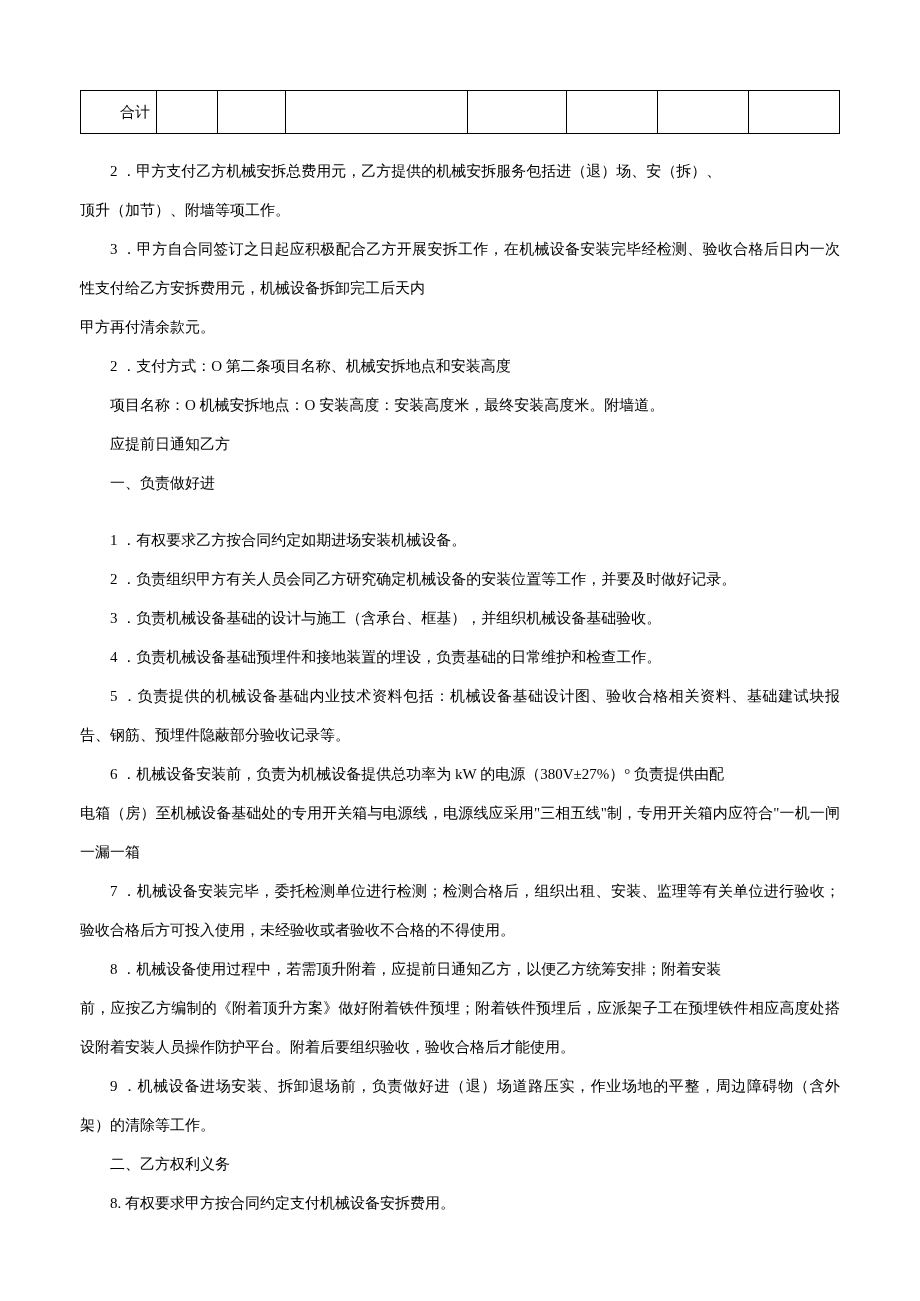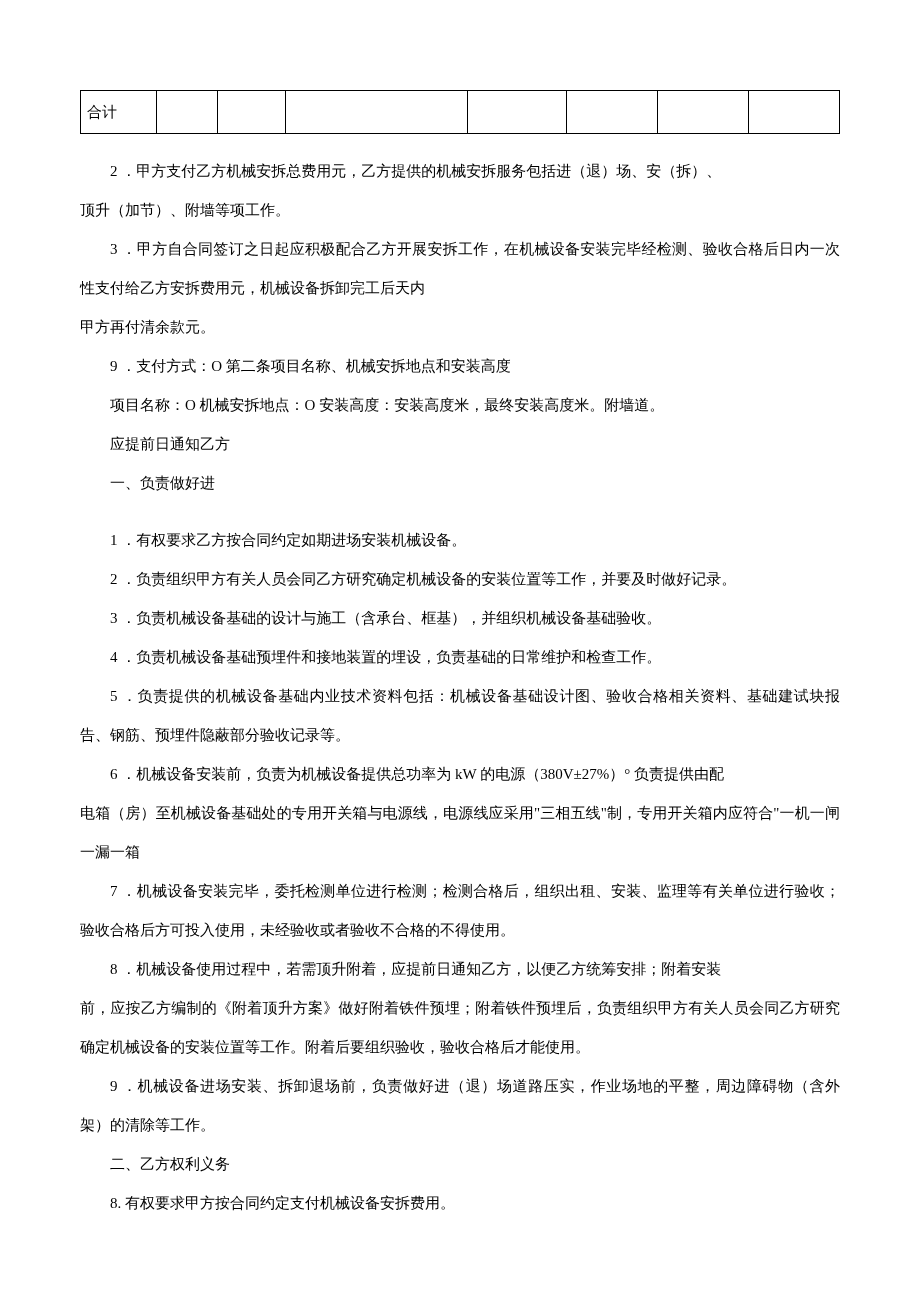--- a/index.html
+++ b/index.html
@@ -17,21 +17,21 @@
       border-collapse: collapse;
       width: 100%;
       margin-bottom: 18px;
     }
     td {
       border: 1px solid #000;
       height: 42px;
       padding: 0 6px;
       font-size: 15px;
     }
-    td:nth-child(1) { width: 10%; text-align: left; }
+    td:nth-child(1) { width: 10%; text-align: right; }
     td:nth-child(2) { width: 8%; }
     td:nth-child(3) { width: 9%; }
     td:nth-child(4) { width: 24%; }
     td:nth-child(5) { width: 13%; }
     td:nth-child(6) { width: 12%; }
     td:nth-child(7) { width: 12%; }
     td:nth-child(8) { width: 12%; }
     p {
       margin: 0;
       text-align: justify;
@@ -54,29 +54,29 @@
     <td></td>
     <td></td>
   </tr>
 </tbody>
   </table>
 
 <p class="indent">2 ．甲方支付乙方机械安拆总费用元，乙方提供的机械安拆服务包括进（退）场、安（拆）、</p>
 <p class="no-indent">顶升（加节）、附墙等项工作。</p>
 <p class="indent">3 ．甲方自合同签订之日起应积极配合乙方开展安拆工作，在机械设备安装完毕经检测、验收合格后日内一次性支付给乙方安拆费用元，机械设备拆卸完工后天内</p>
 <p class="no-indent">甲方再付清余款元。</p>
-<p class="indent">9 ．支付方式：O 第二条项目名称、机械安拆地点和安装高度</p>
+<p class="indent">2 ．支付方式：O 第二条项目名称、机械安拆地点和安装高度</p>
 <p class="indent">项目名称：O 机械安拆地点：O 安装高度：安装高度米，最终安装高度米。附墙道。</p>
 <p class="indent">应提前日通知乙方</p>
 <p class="indent" style="margin-bottom:18px">一、负责做好进</p>
 <p class="indent">1 ．有权要求乙方按合同约定如期进场安装机械设备。</p>
 <p class="indent">2 ．负责组织甲方有关人员会同乙方研究确定机械设备的安装位置等工作，并要及时做好记录。</p>
 <p class="indent">3 ．负责机械设备基础的设计与施工（含承台、框基），并组织机械设备基础验收。</p>
 <p class="indent">4 ．负责机械设备基础预埋件和接地装置的埋设，负责基础的日常维护和检查工作。</p>
 <p class="indent">5 ．负责提供的机械设备基础内业技术资料包括：机械设备基础设计图、验收合格相关资料、基础建试块报告、钢筋、预埋件隐蔽部分验收记录等。</p>
 <p class="indent">6 ．机械设备安装前，负责为机械设备提供总功率为 kW 的电源（380V±27%）° 负责提供由配</p>
 <p class="no-indent">电箱（房）至机械设备基础处的专用开关箱与电源线，电源线应采用"三相五线"制，专用开关箱内应符合"一机一闸一漏一箱</p>
 <p class="indent">7 ．机械设备安装完毕，委托检测单位进行检测；检测合格后，组织出租、安装、监理等有关单位进行验收；验收合格后方可投入使用，未经验收或者验收不合格的不得使用。</p>
 <p class="indent">8 ．机械设备使用过程中，若需顶升附着，应提前日通知乙方，以便乙方统筹安排；附着安装</p>
-<p class="no-indent">前，应按乙方编制的《附着顶升方案》做好附着铁件预埋；附着铁件预埋后，负责组织甲方有关人员会同乙方研究确定机械设备的安装位置等工作。附着后要组织验收，验收合格后才能使用。</p>
+<p class="no-indent">前，应按乙方编制的《附着顶升方案》做好附着铁件预埋；附着铁件预埋后，应派架子工在预埋铁件相应高度处搭设附着安装人员操作防护平台。附着后要组织验收，验收合格后才能使用。</p>
 <p class="indent">9 ．机械设备进场安装、拆卸退场前，负责做好进（退）场道路压实，作业场地的平整，周边障碍物（含外架）的清除等工作。</p>
 <p class="indent">二、乙方权利义务</p>
 <p class="indent">8. 有权要求甲方按合同约定支付机械设备安拆费用。</p>
 
 </body></html>

